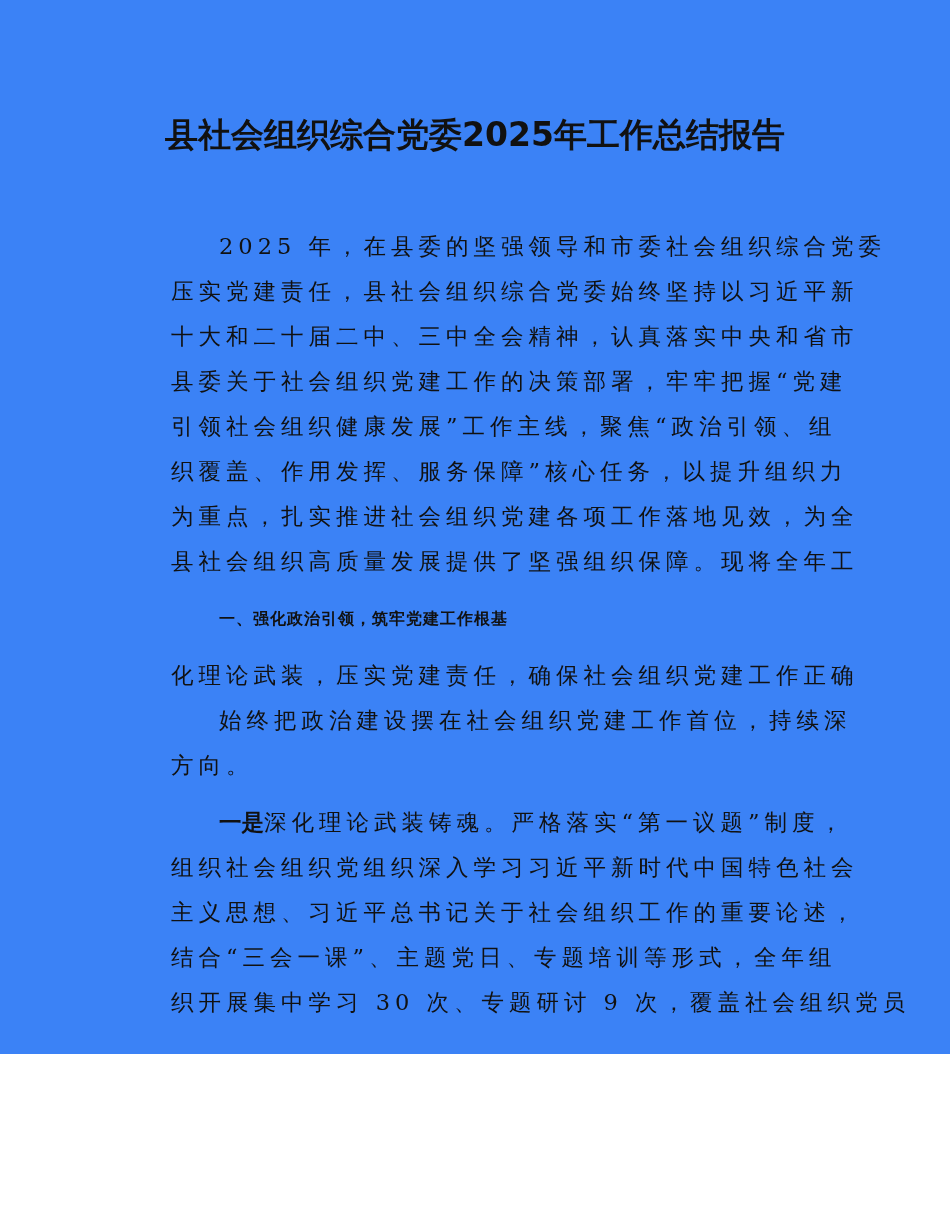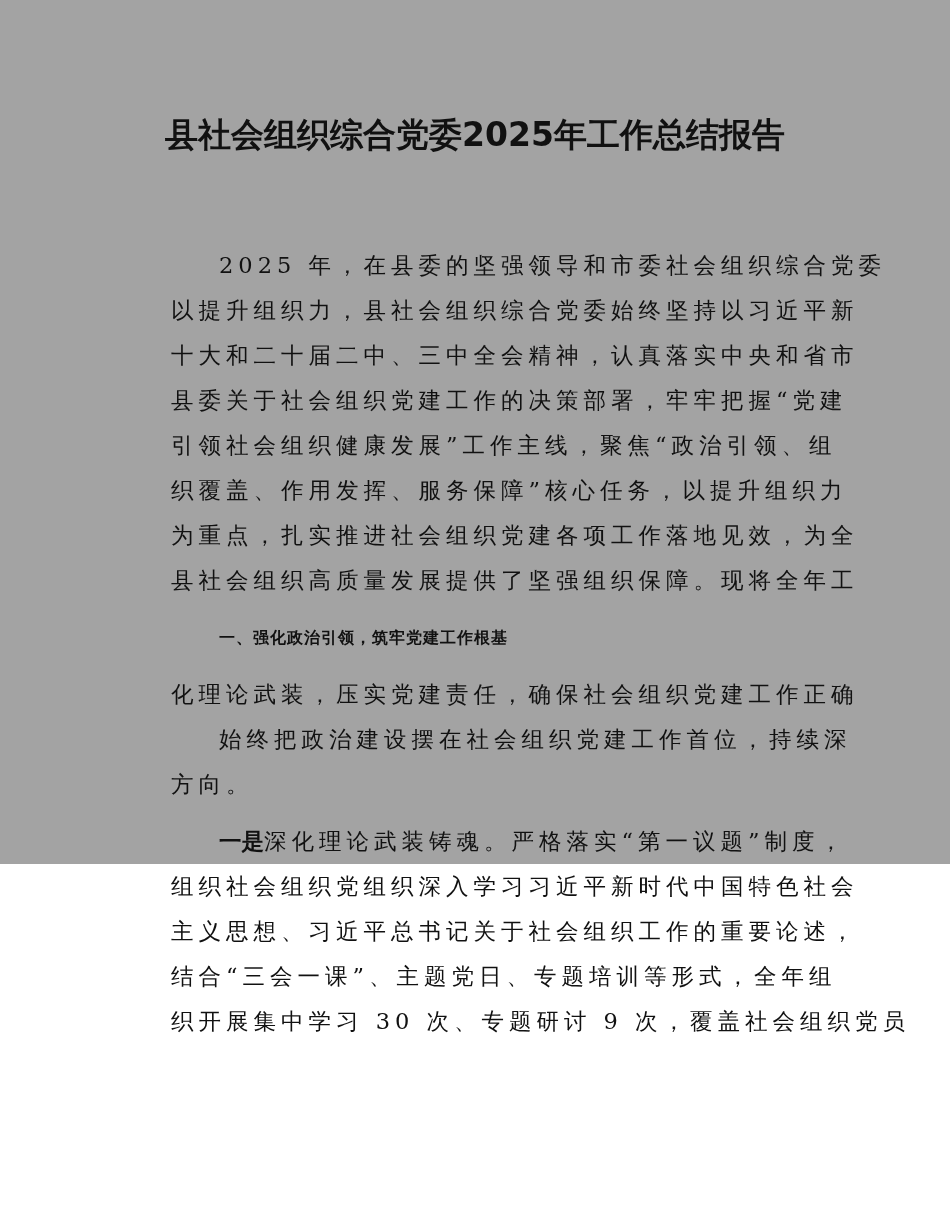--- a/index.html
+++ b/index.html
@@ -11,40 +11,40 @@
     width: 950px;
     height: 1230px;
     position: relative;
     overflow: hidden;
     font-family: "DejaVu Serif", "Liberation Serif", serif;
     color: #111111;
   }
   .page {
     position: absolute;
     left: 0; top: 0;
-    width: 950px; height: 864px;
-    background: #a3a3a3;
+    width: 950px; height: 1054px;
+    background: #3b82f6;
   }
   .title {
     position: absolute;
     left: 0;
     width: 950px;
     top: 111px;
     text-align: center;
     font-family: "DejaVu Sans", "Liberation Sans", sans-serif;
     font-weight: bold;
     font-size: 33px;
     letter-spacing: 0px;
     line-height: 48px;
     color: #111;
   }
   .content {
     position: absolute;
     left: 171px;
-    top: 243px;
+    top: 224px;
     width: 632px;
   }
   .line {
     height: 45px;
     line-height: 45px;
     font-size: 22.5px;
     white-space: nowrap;
     letter-spacing: 5px;
     text-align: justify;
     text-align-last: justify;
@@ -78,21 +78,21 @@
 <body>
 
 <div class="page">
 
   <div class="title">县社会组织综合党委2025年工作总结报告</div>
 
   <div class="content">
 
     <div>
       <div class="line indent">2025 年，在县委的坚强领导和市委社会组织综合党委</div>
-      <div class="line">以提升组织力，县社会组织综合党委始终坚持以习近平新</div>
+      <div class="line">压实党建责任，县社会组织综合党委始终坚持以习近平新</div>
       <div class="line">十大和二十届二中、三中全会精神，认真落实中央和省市</div>
       <div class="line">县委关于社会组织党建工作的决策部署，牢牢把握“党建</div>
       <div class="line">引领社会组织健康发展”工作主线，聚焦“政治引领、组</div>
       <div class="line">织覆盖、作用发挥、服务保障”核心任务，以提升组织力</div>
       <div class="line">为重点，扎实推进社会组织党建各项工作落地见效，为全</div>
       <div class="line">县社会组织高质量发展提供了坚强组织保障。现将全年工</div>
     </div>
 
     <div class="gap"></div>
 

